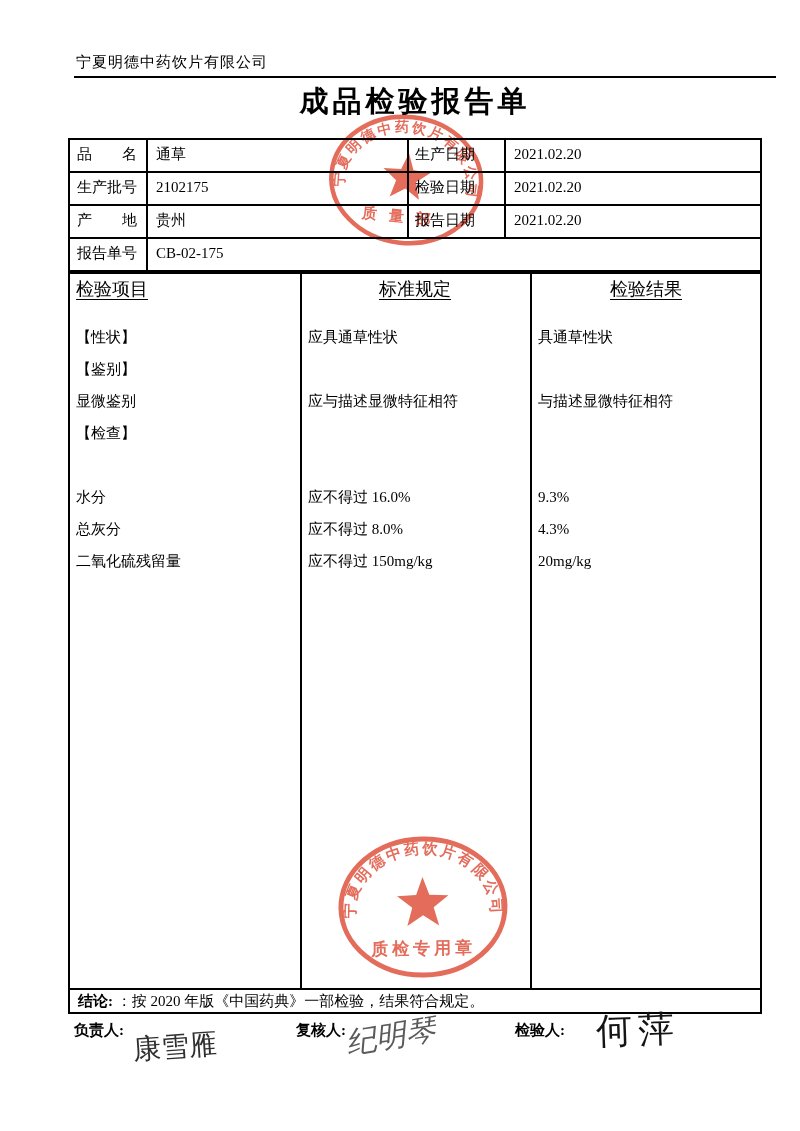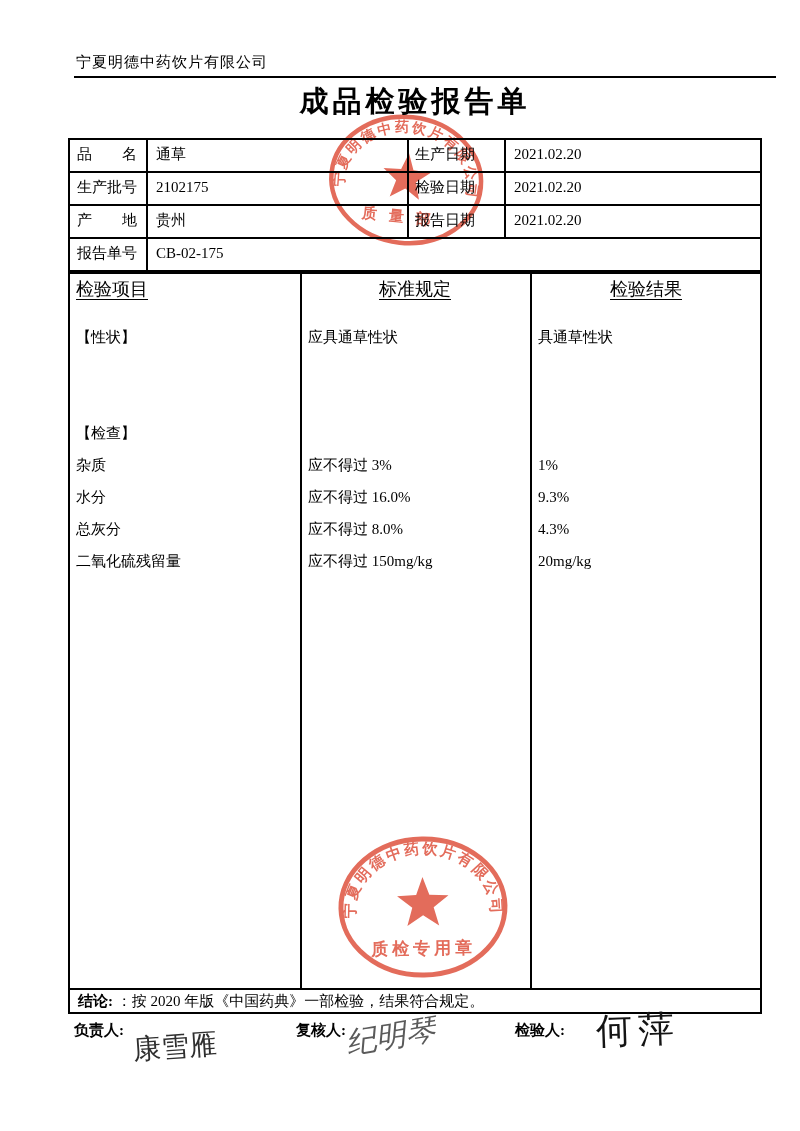--- a/index.html
+++ b/index.html
@@ -93,29 +93,34 @@
 
     <div class="th" style="left:8px">检验项目</div>
     <div class="th" style="left:462px;width:232px;text-align:center">检验结果</div>
     <div class="th" style="left:232px;width:230px;text-align:center">标准规定</div>
 
     <div class="rrow" style="top:49px">
       <span class="rc1">【性状】</span>
       <span class="rc2">应具通草性状</span>
       <span class="rc3">具通草性状</span>
     </div>
+    <div class="rrow" style="top:81px">
+      <span class="rc1">【鉴别】</span>
+      <span class="rc2"></span>
+      <span class="rc3"></span>
+    </div>
+    <div class="rrow" style="top:113px">
+      <span class="rc1">显微鉴别</span>
+      <span class="rc2">应与描述显微特征相符</span>
+      <span class="rc3">与描述显微特征相符</span>
+    </div>
     <div class="rrow" style="top:145px">
       <span class="rc1">【检查】</span>
       <span class="rc2"></span>
       <span class="rc3"></span>
-    </div>
-    <div class="rrow" style="top:177px">
-      <span class="rc1">杂质</span>
-      <span class="rc2">应不得过 3%</span>
-      <span class="rc3">1%</span>
     </div>
     <div class="rrow" style="top:209px">
       <span class="rc1">水分</span>
       <span class="rc2">应不得过 16.0%</span>
       <span class="rc3">9.3%</span>
     </div>
     <div class="rrow" style="top:241px">
       <span class="rc1">总灰分</span>
       <span class="rc2">应不得过 8.0%</span>
       <span class="rc3">4.3%</span>

